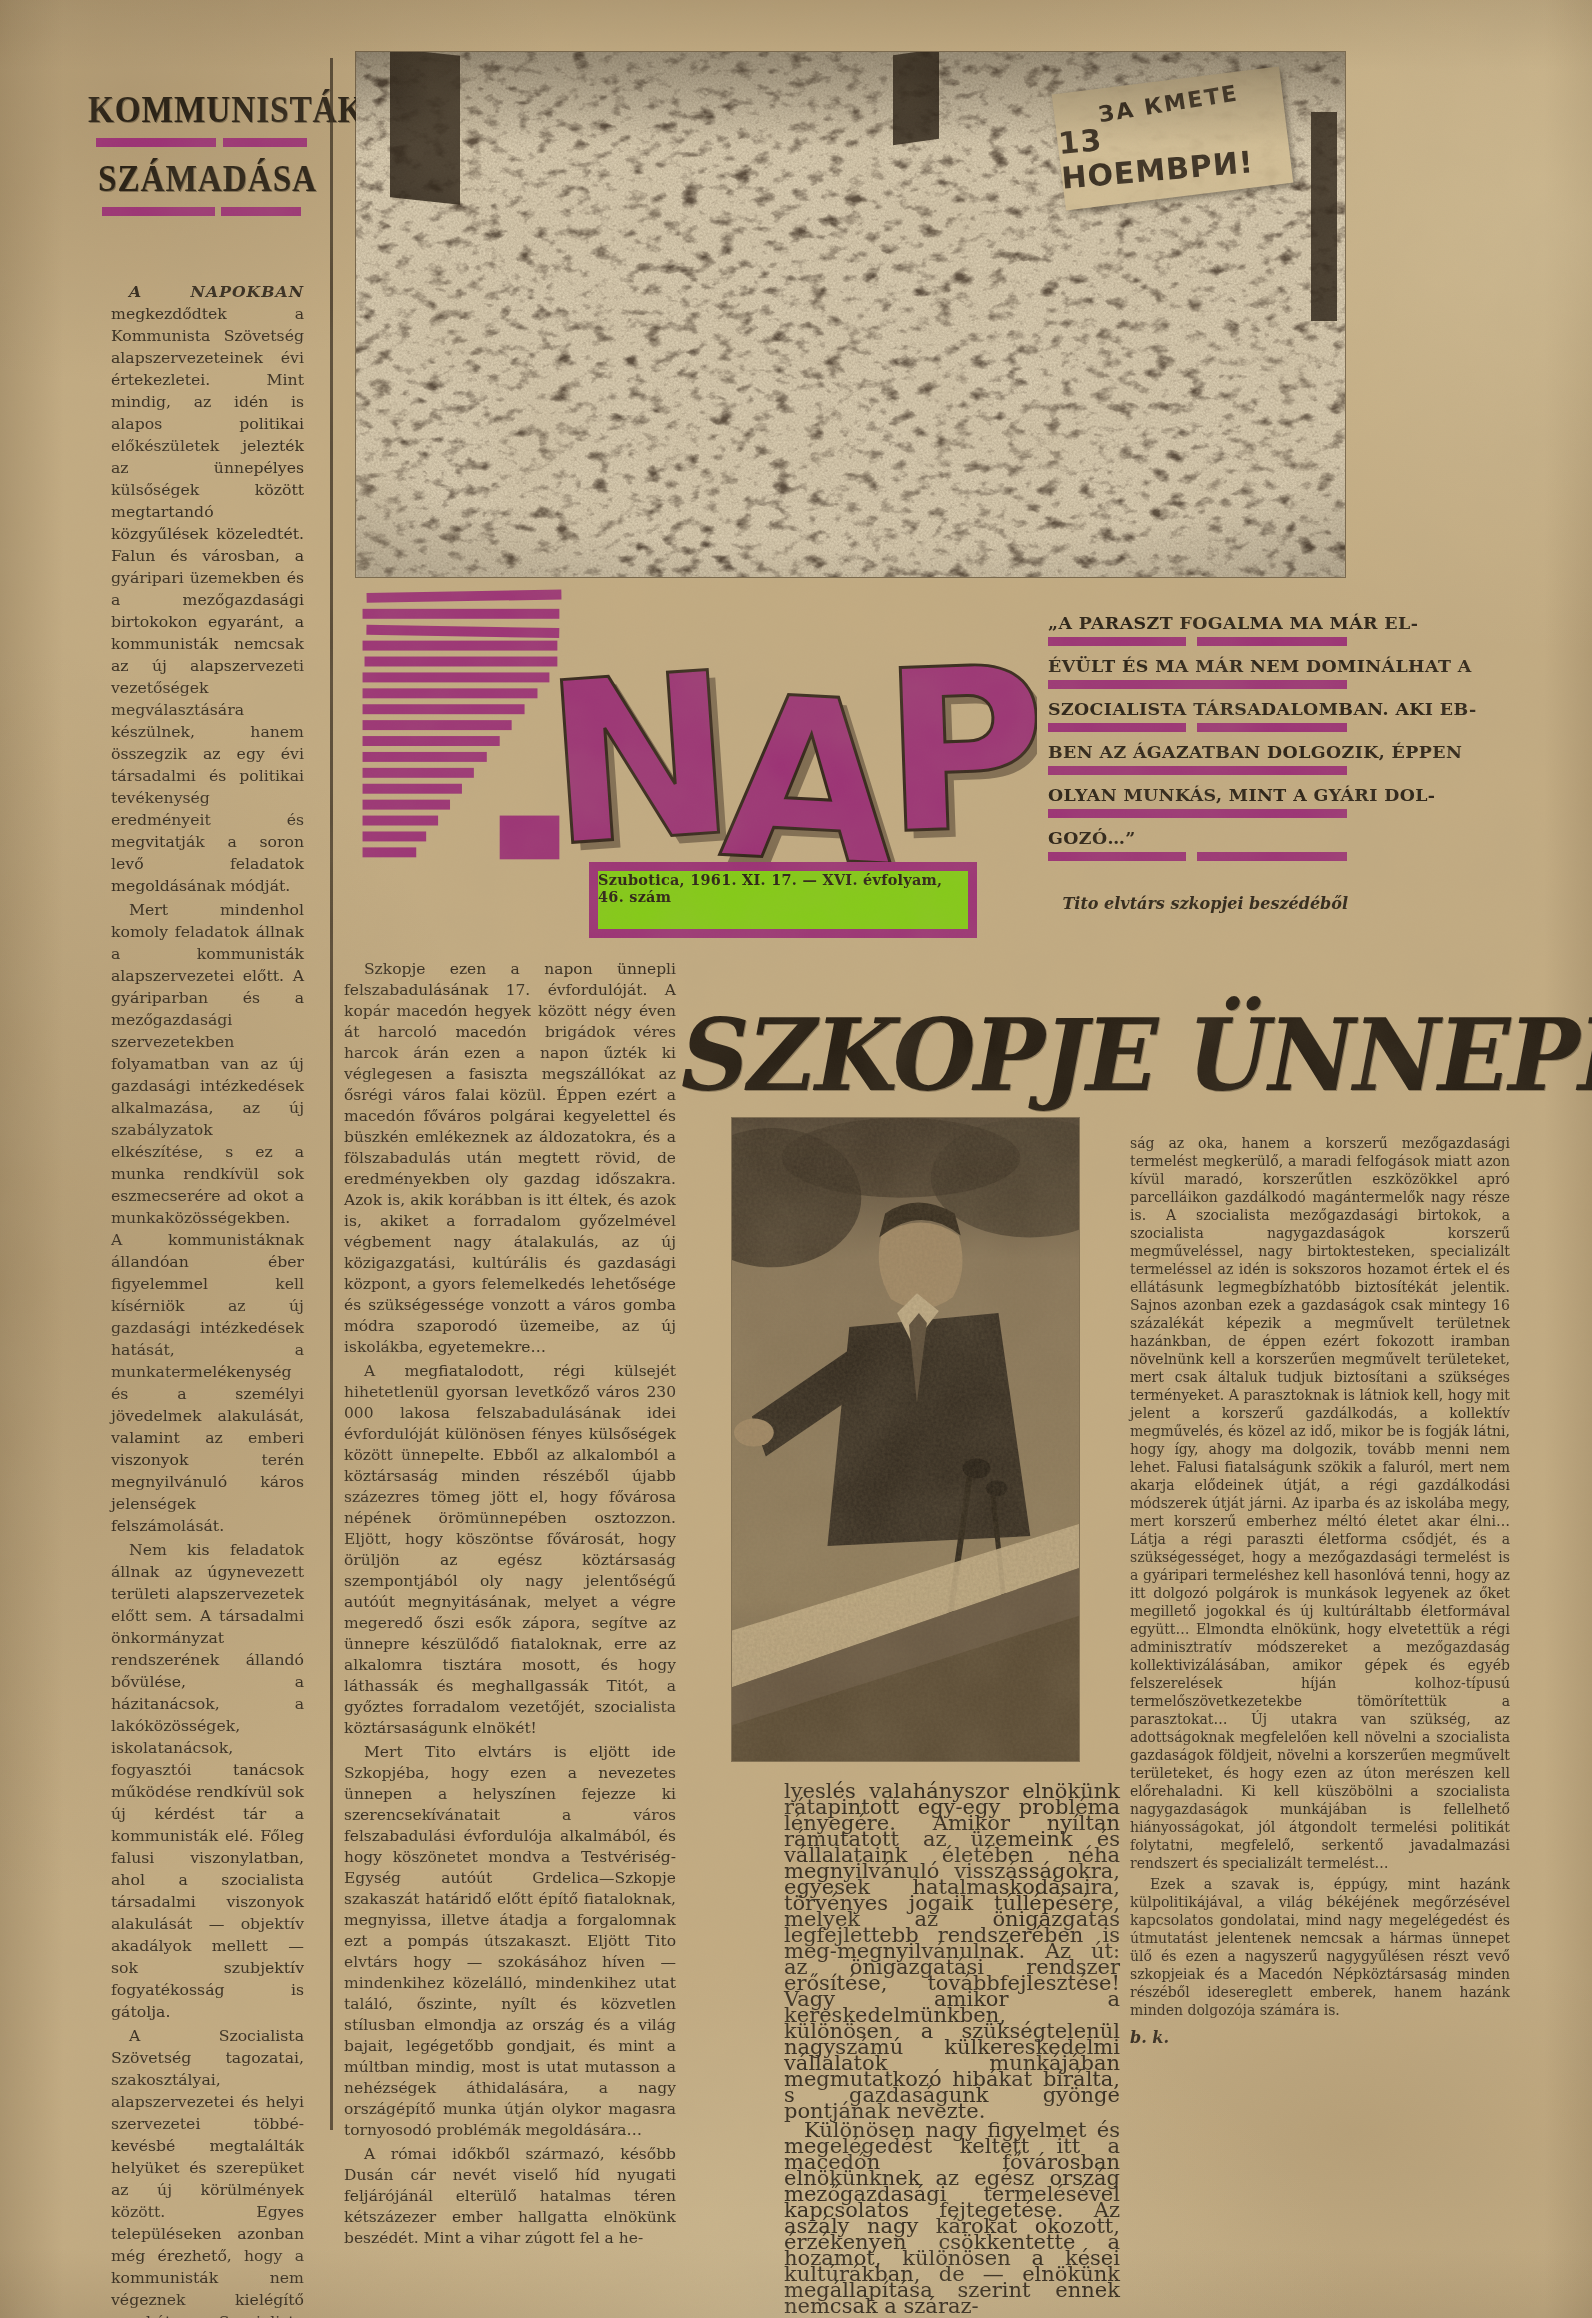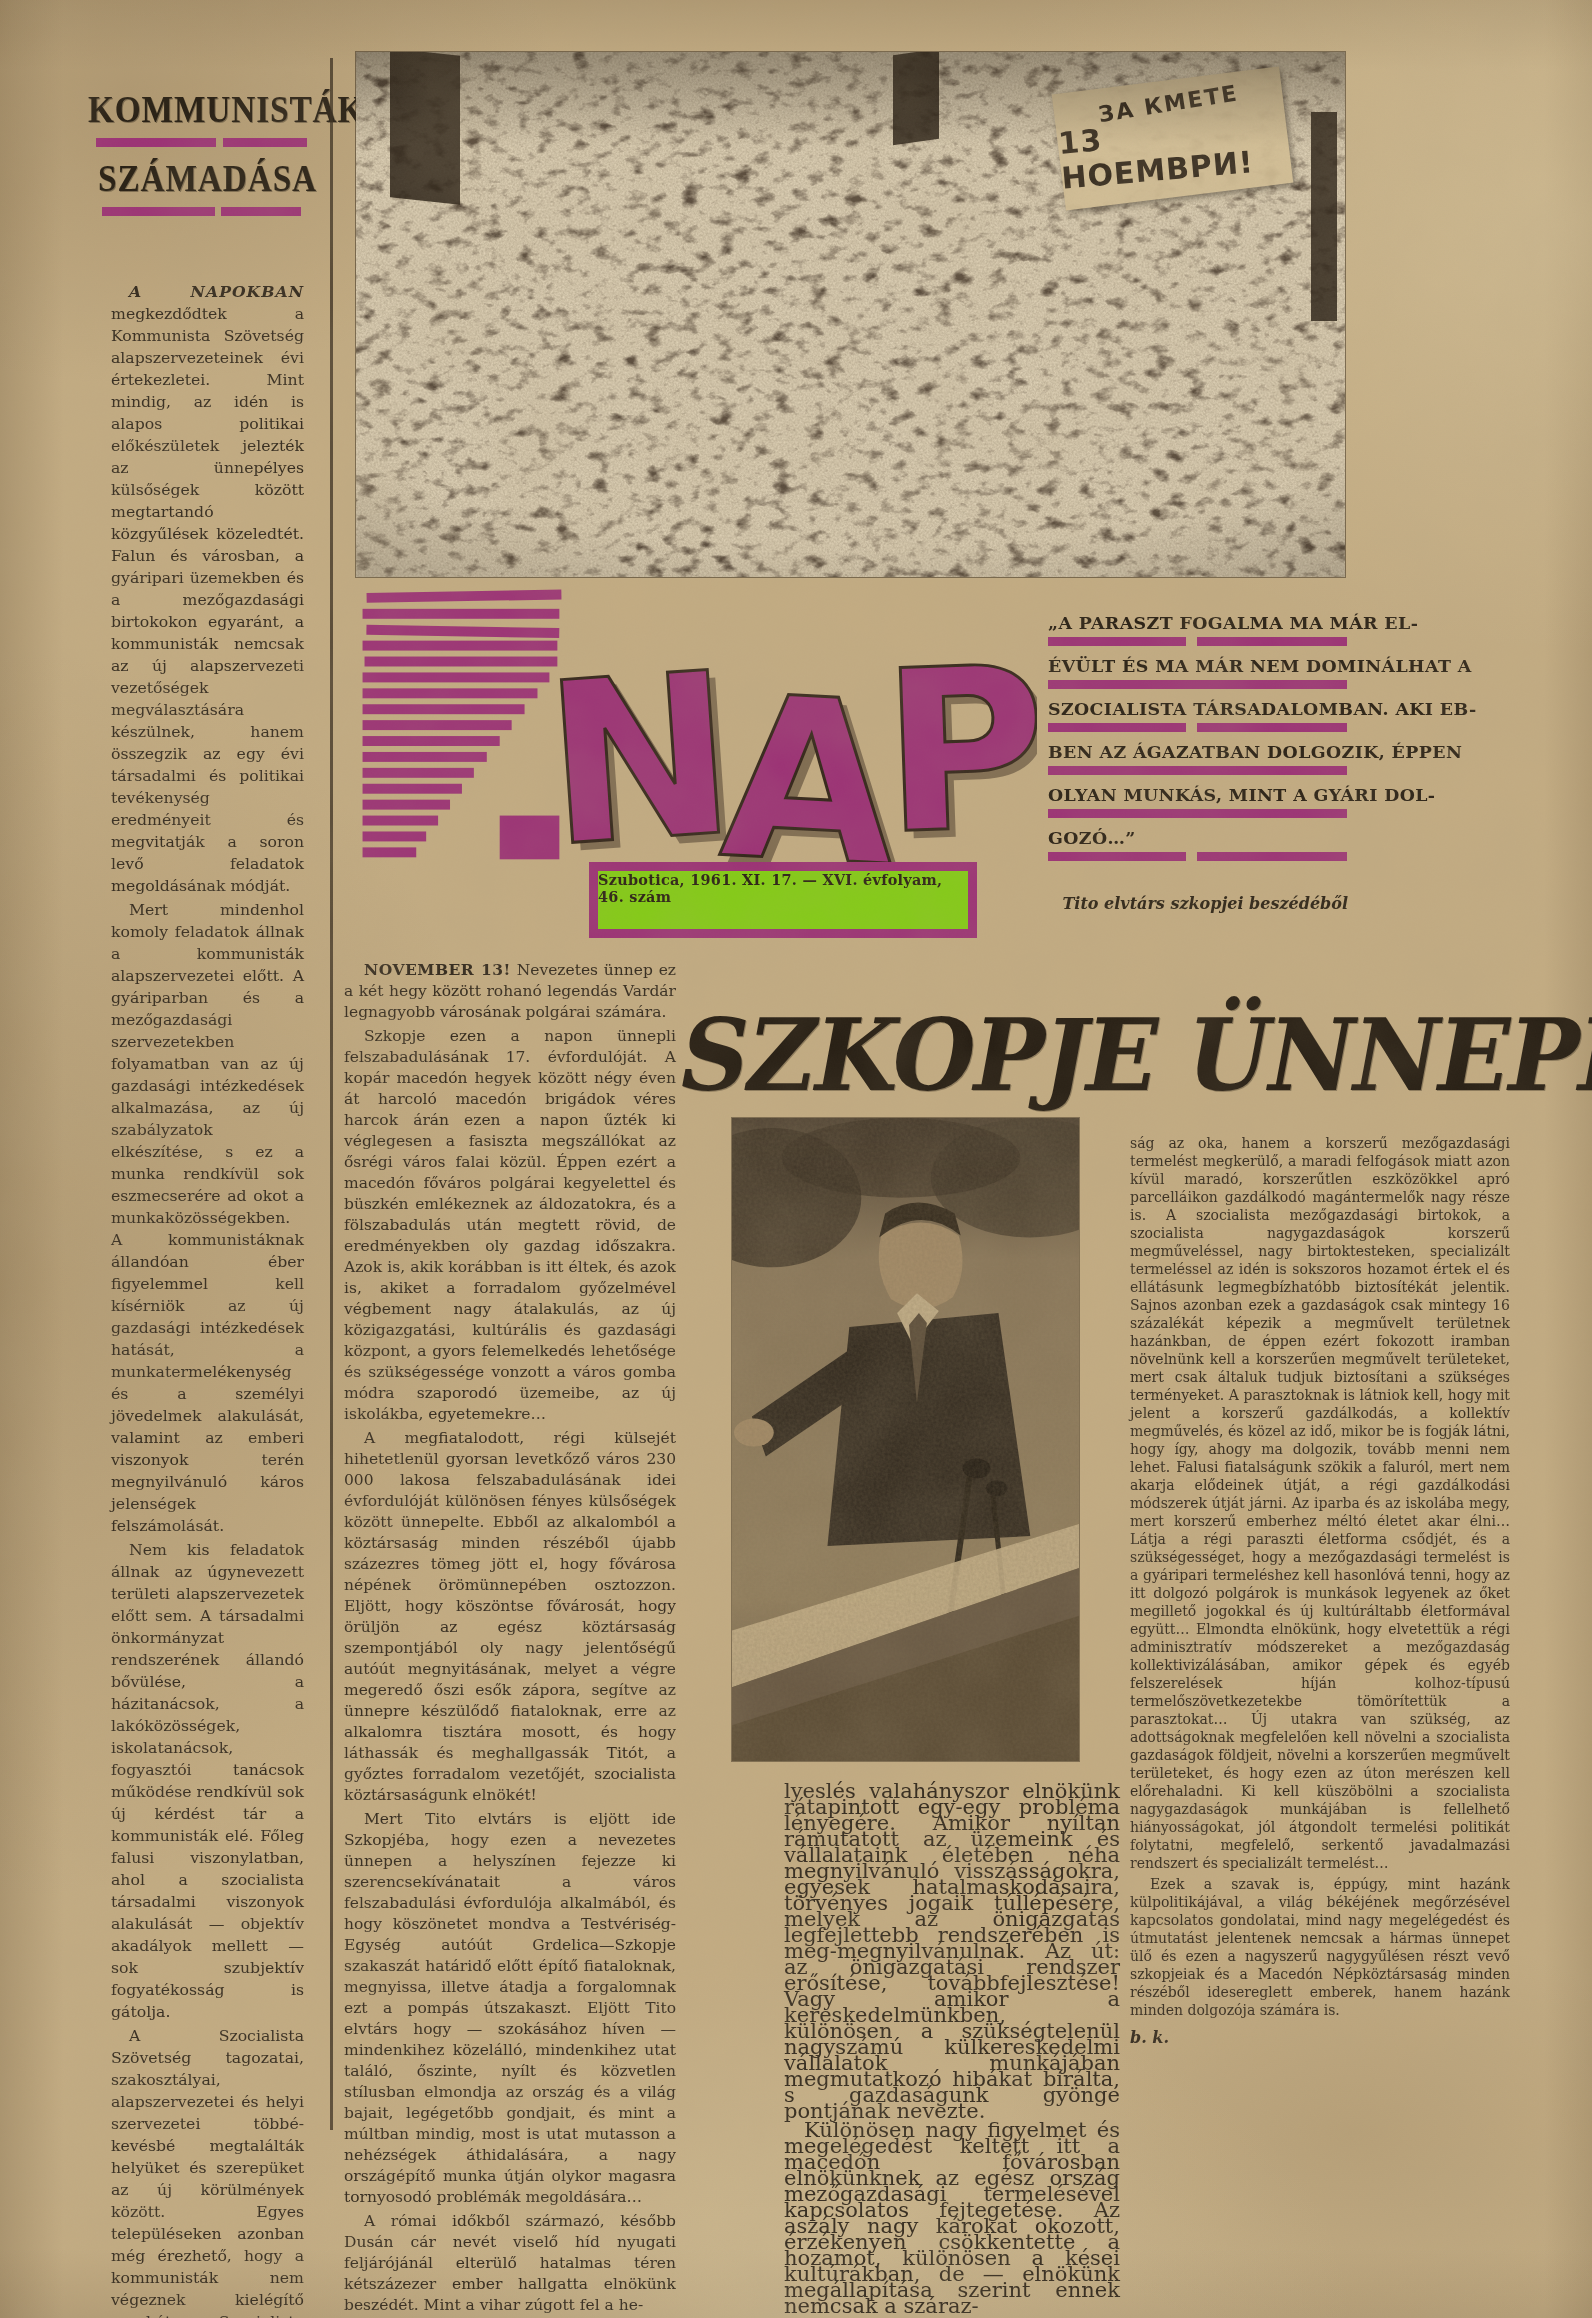--- a/index.html
+++ b/index.html
@@ -207,21 +207,20 @@
   <div class="qline">OLYAN MUNKÁS, MINT A GYÁRI DOL-</div>
   <div class="qbar"></div>
   <div class="qline">GOZÓ…”</div>
   <div class="qbar split"></div>
 </div>
 <div class="attribution">Tito elvtárs szkopjei beszédéből</div>
 
 <div class="headline">SZKOPJE ÜNNEPE</div>
 
 <div class="bodycol col2">
-  <p><span class="lead-bold">NOVEMBER 13!</span><span> Nevezetes ünnep ez a két hegy között rohanó legendás Vardár legnagyobb városának polgárai számára.</span></p>
   <p>Szkopje ezen a napon ünnepli felszabadulásának 17. évfordulóját. A kopár macedón hegyek között négy éven át harcoló macedón brigádok véres harcok árán ezen a napon űzték ki véglegesen a fasiszta megszállókat az ősrégi város falai közül. Éppen ezért a macedón főváros polgárai kegyelettel és büszkén emlékeznek az áldozatokra, és a fölszabadulás után megtett rövid, de eredményekben oly gazdag időszakra. Azok is, akik korábban is itt éltek, és azok is, akiket a forradalom győzelmével végbement nagy átalakulás, az új közigazgatási, kultúrális és gazdasági központ, a gyors felemelkedés lehetősége és szükségessége vonzott a város gomba módra szaporodó üzemeibe, az új iskolákba, egyetemekre…</p>
   <p>A megfiatalodott, régi külsejét hihetetlenül gyorsan levetkőző város 230 000 lakosa felszabadulásának idei évfordulóját különösen fényes külsőségek között ünnepelte. Ebből az alkalomból a köztársaság minden részéből újabb százezres tömeg jött el, hogy fővárosa népének örömünnepében osztozzon. Eljött, hogy köszöntse fővárosát, hogy örüljön az egész köztársaság szempontjából oly nagy jelentőségű autóút megnyitásának, melyet a végre megeredő őszi esők zápora, segítve az ünnepre készülődő fiataloknak, erre az alkalomra tisztára mosott, és hogy láthassák és meghallgassák Titót, a győztes forradalom vezetőjét, szocialista köztársaságunk elnökét!</p>
   <p>Mert Tito elvtárs is eljött ide Szkopjéba, hogy ezen a nevezetes ünnepen a helyszínen fejezze ki szerencsekívánatait a város felszabadulási évfordulója alkalmából, és hogy köszönetet mondva a Testvériség-Egység autóút Grdelica—Szkopje szakaszát határidő előtt építő fiataloknak, megnyissa, illetve átadja a forgalomnak ezt a pompás útszakaszt. Eljött Tito elvtárs hogy — szokásához híven — mindenkihez közelálló, mindenkihez utat találó, őszinte, nyílt és közvetlen stílusban elmondja az ország és a világ bajait, legégetőbb gondjait, és mint a múltban mindig, most is utat mutasson a nehézségek áthidalására, a nagy országépítő munka útján olykor magasra tornyosodó problémák megoldására…</p>
   <p>A római időkből származó, később Dusán cár nevét viselő híd nyugati feljárójánál elterülő hatalmas téren kétszázezer ember hallgatta elnökünk beszédét. Mint a vihar zúgott fel a he-</p>
 </div>
 
 <div class="tito">
   <svg viewBox="0 0 349 646" preserveAspectRatio="none">
     <filter id="titoGrain">
       <feTurbulence type="fractalNoise" baseFrequency="0.35" numOctaves="3" seed="9"></feTurbulence>

